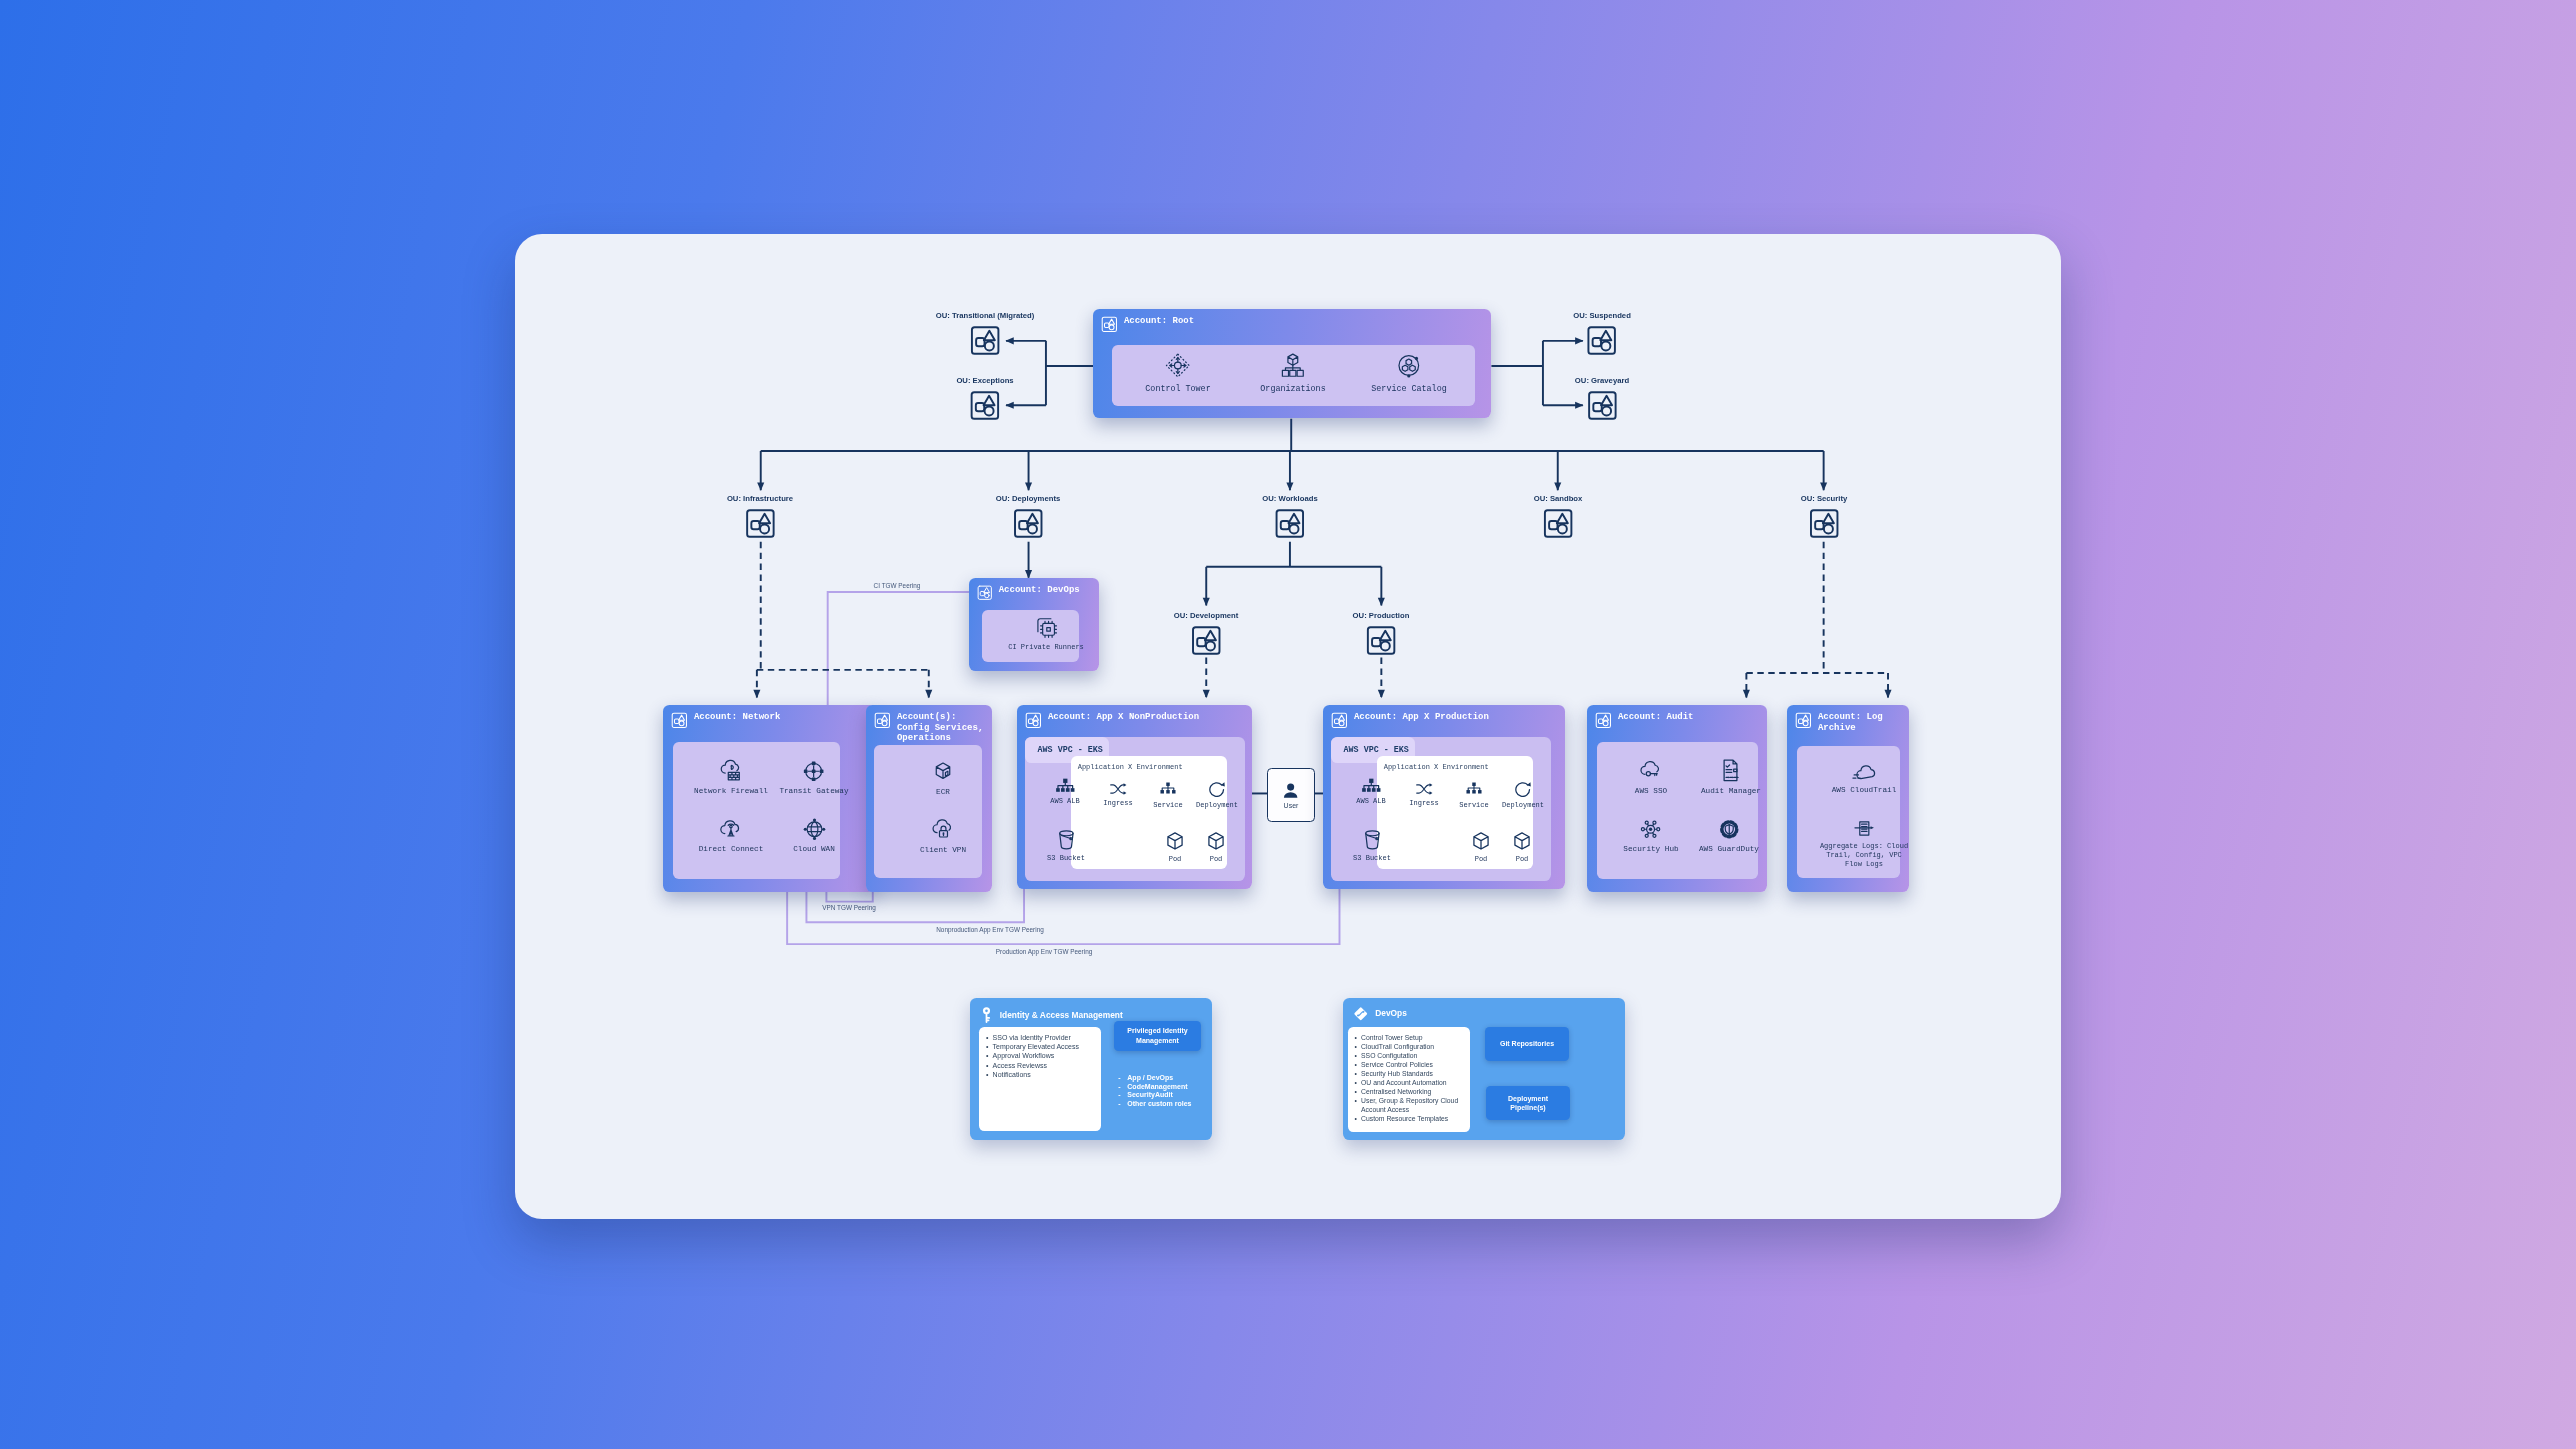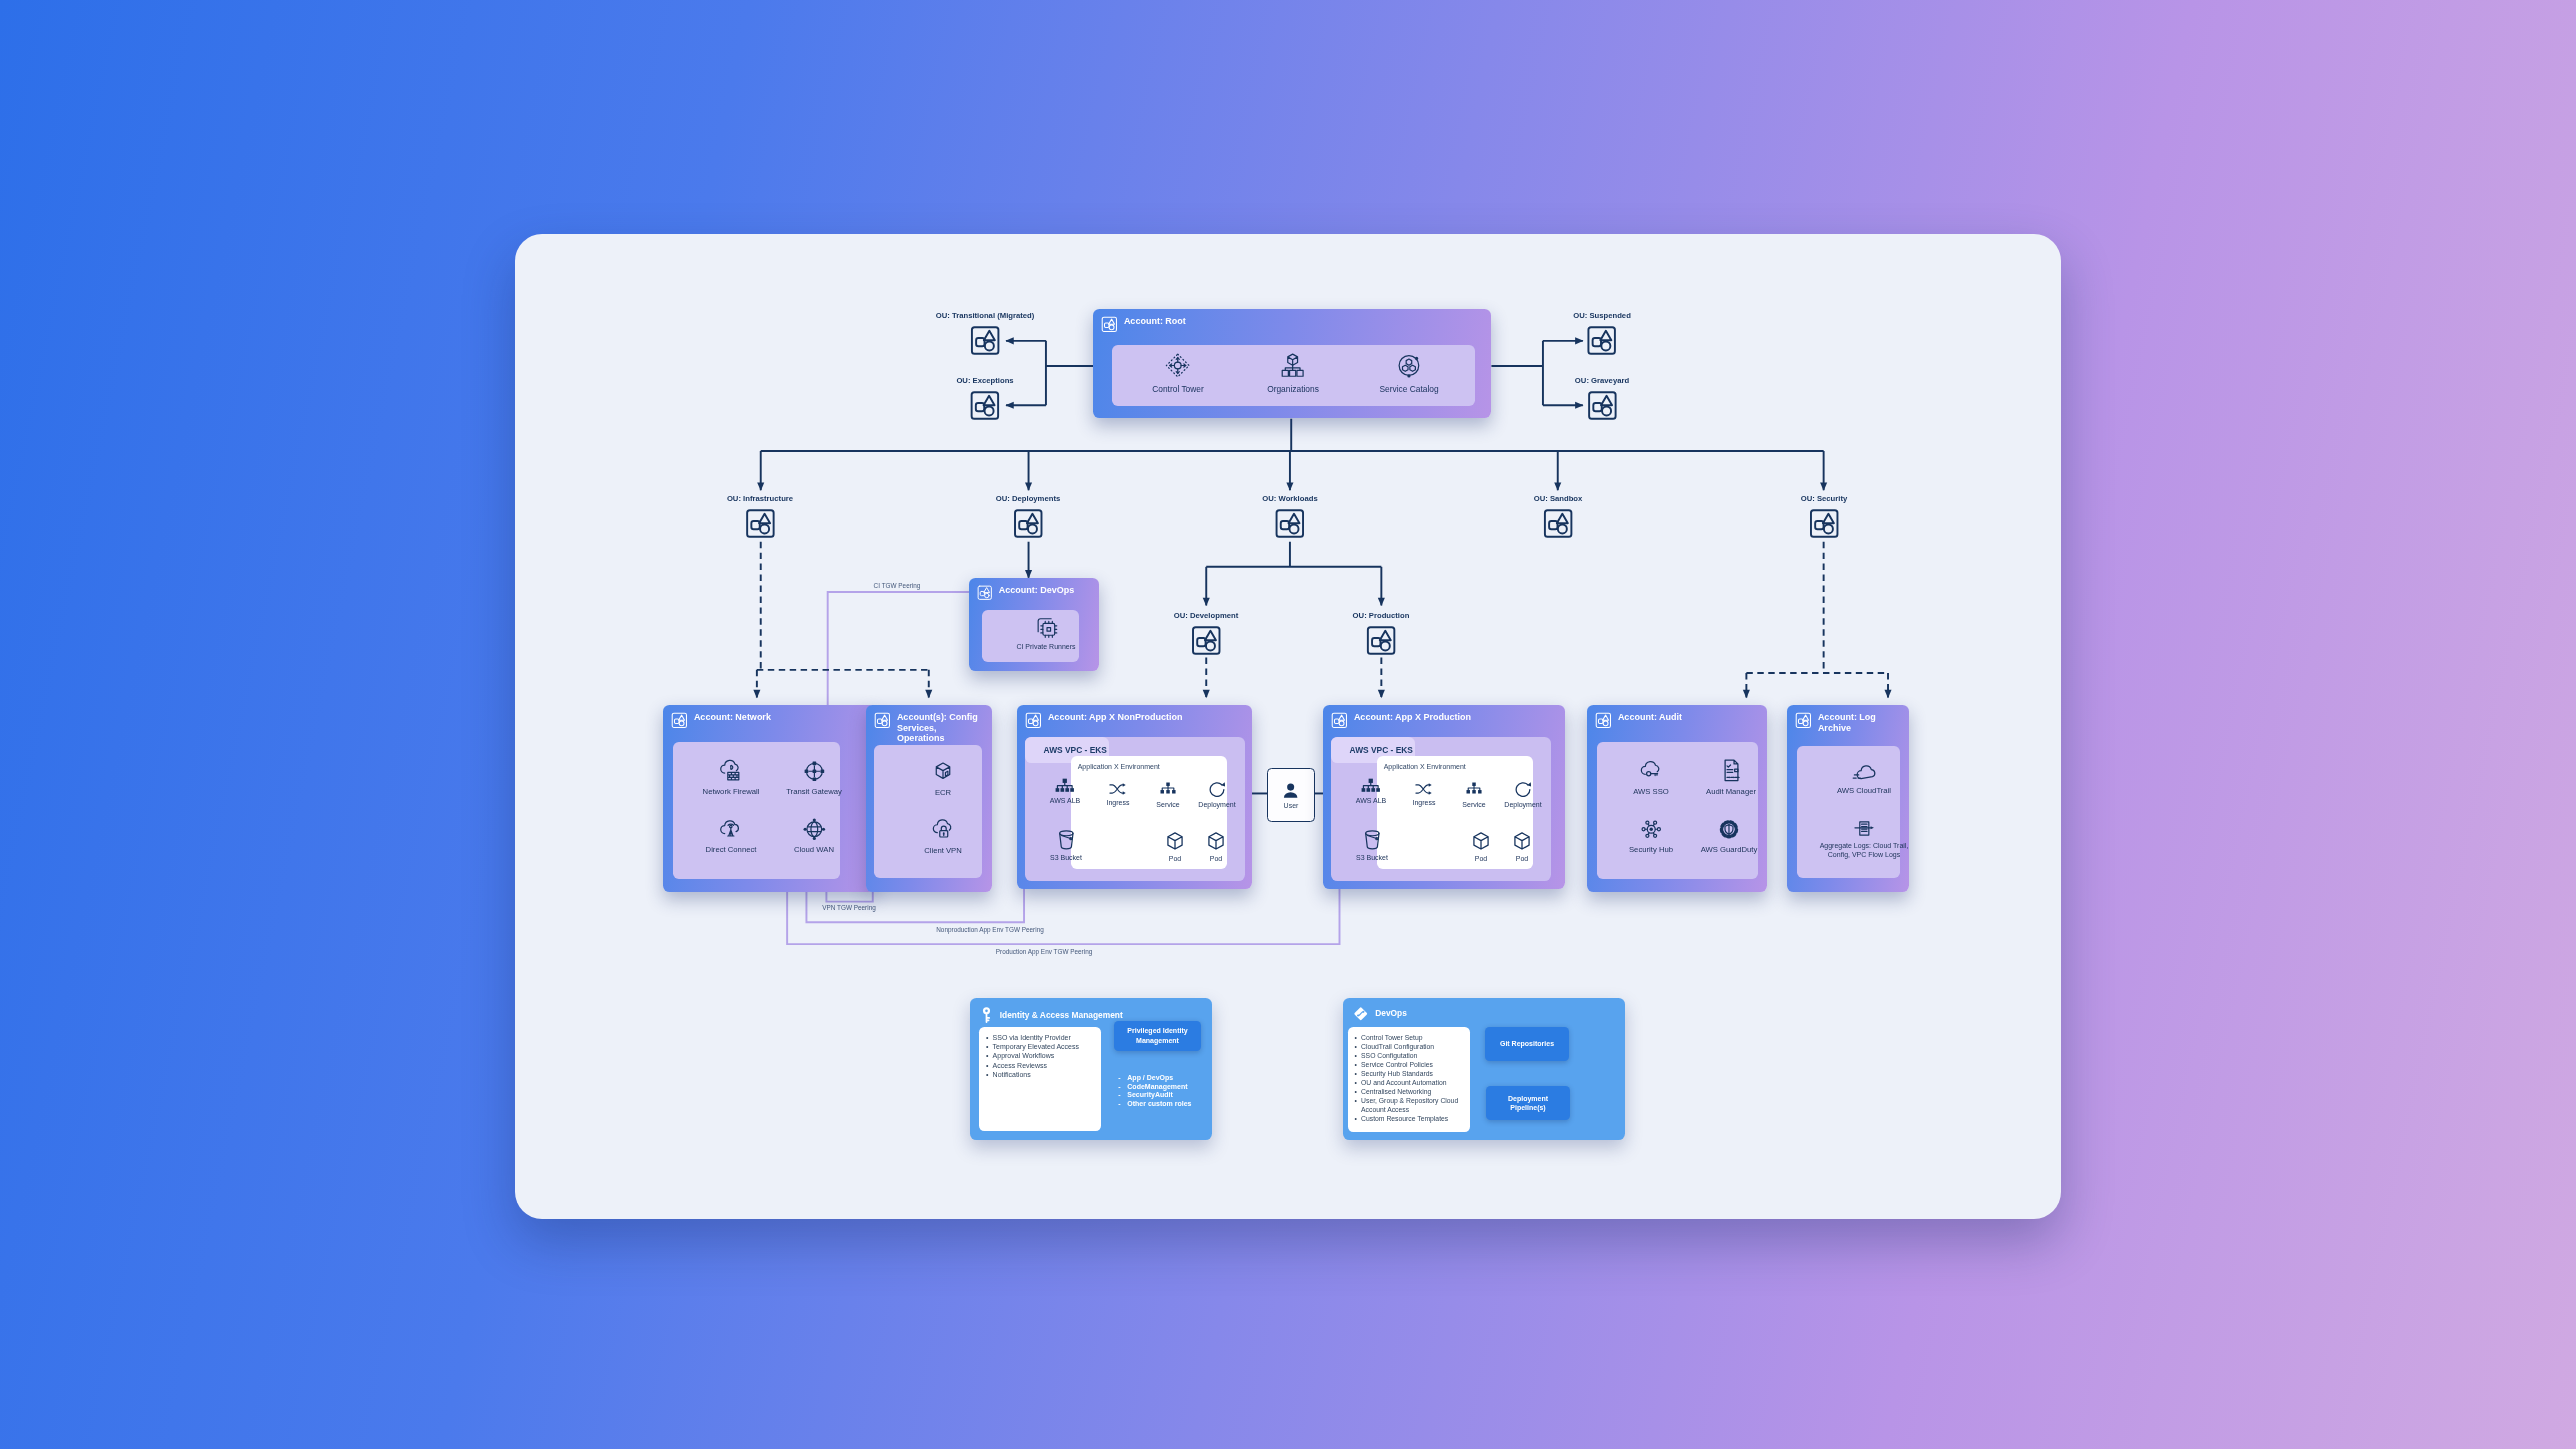--- a/index.html
+++ b/index.html
@@ -19,33 +19,34 @@
   .wb{stroke:#14335f;stroke-width:4.5;fill:none;}
   .wp{stroke:#b4a3e9;stroke-width:3;fill:none;}
   .ic{stroke:#17345e;fill:none;stroke-width:2;stroke-linecap:round;stroke-linejoin:round;}
   .icw{stroke:#fff;fill:none;stroke-width:3;stroke-linecap:round;stroke-linejoin:round;}
   .ounode{position:absolute;transform:translateX(-50%);display:flex;flex-direction:column;align-items:center;gap:4.5px;}
   .oulabel{font-size:7.7px;font-weight:600;color:#17345e;white-space:nowrap;}
   .acct{
     position:absolute;border-radius:6.4px;
     background:linear-gradient(100deg,#4c86e9 0%,#7e8aea 48%,#b794e7 100%);
     box-shadow:0 7.7px 16.7px rgba(28,48,110,.30);
+    font-family:Liberation Mono, monospace;
   }
   .acct-h{display:flex;align-items:flex-start;gap:5.8px;padding:7px 8.4px;}
   .acct-h .t{font-size:9px;font-weight:700;color:#fff;line-height:1.18;}
   .panel{position:absolute;background:#cdc2f2;border-radius:5.8px;}
   .svc{position:absolute;transform:translateX(-50%);display:flex;flex-direction:column;align-items:center;gap:3.2px;margin-left:16px;}
   .svc .lb{font-size:7.7px;color:#20365c;text-align:center;white-space:nowrap;line-height:1.25;}
   .svc .lb.wrap{white-space:normal;width:90px;font-size:7px;}
   .svc .lb.sm{font-size:7px;}
   .rsvc{position:absolute;transform:translateX(-50%);display:flex;flex-direction:column;align-items:center;gap:5.2px;}
   .rsvc .lb{font-size:8.4px;color:#1d3560;font-weight:500;white-space:nowrap;}
   .vpc{position:absolute;background:#cabef1;border-radius:6.4px;}
   .ekschip{position:absolute;left:0;top:0;background:#ded5f9;border-radius:6.4px;display:flex;align-items:center;gap:5.2px;padding:0 7.7px;}
-  .ekschip .lb{font-size:8.4px;font-weight:600;color:#1d3c68;white-space:nowrap;margin-left:6px;}
+  .ekschip .lb{font-size:8.4px;font-weight:600;color:#1d3c68;white-space:nowrap;}
   .envpanel{position:absolute;background:#fff;border-radius:5.8px;}
   .envlabel{position:absolute;font-size:7px;font-weight:500;color:#2f4564;white-space:nowrap;}
   .userbox{
     position:absolute;background:#fdfdff;border:1.3px solid #17345e;border-radius:4.5px;
     display:flex;flex-direction:column;align-items:center;justify-content:center;gap:1.9px;
   }
   .userbox .lb{font-size:7px;color:#2f4564;}
   .plabel{position:absolute;transform:translateX(-50%);font-size:6.4px;font-weight:500;color:#44587a;white-space:nowrap;}
   .bpanel{position:absolute;background:#58a3ee;border-radius:6.4px;box-shadow:0 7.7px 16.7px rgba(28,48,110,.25);}
   .bpanel .hd{display:flex;align-items:center;gap:6.4px;padding:7.7px 10.3px;}

